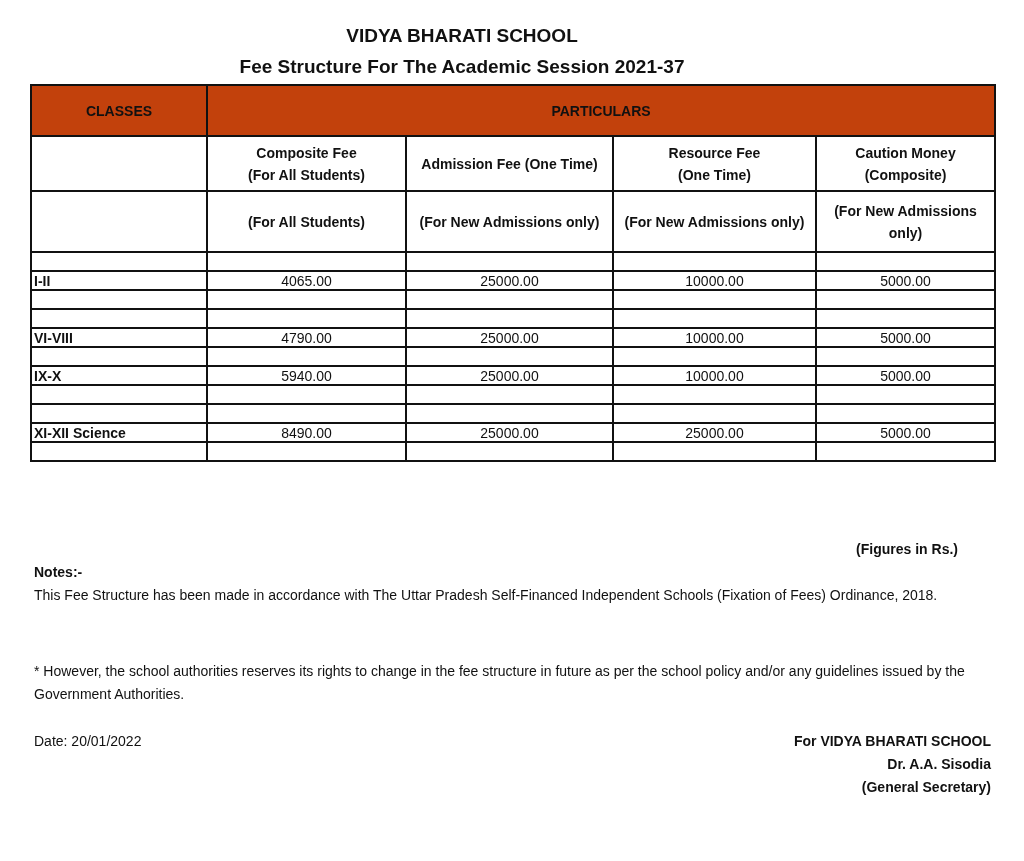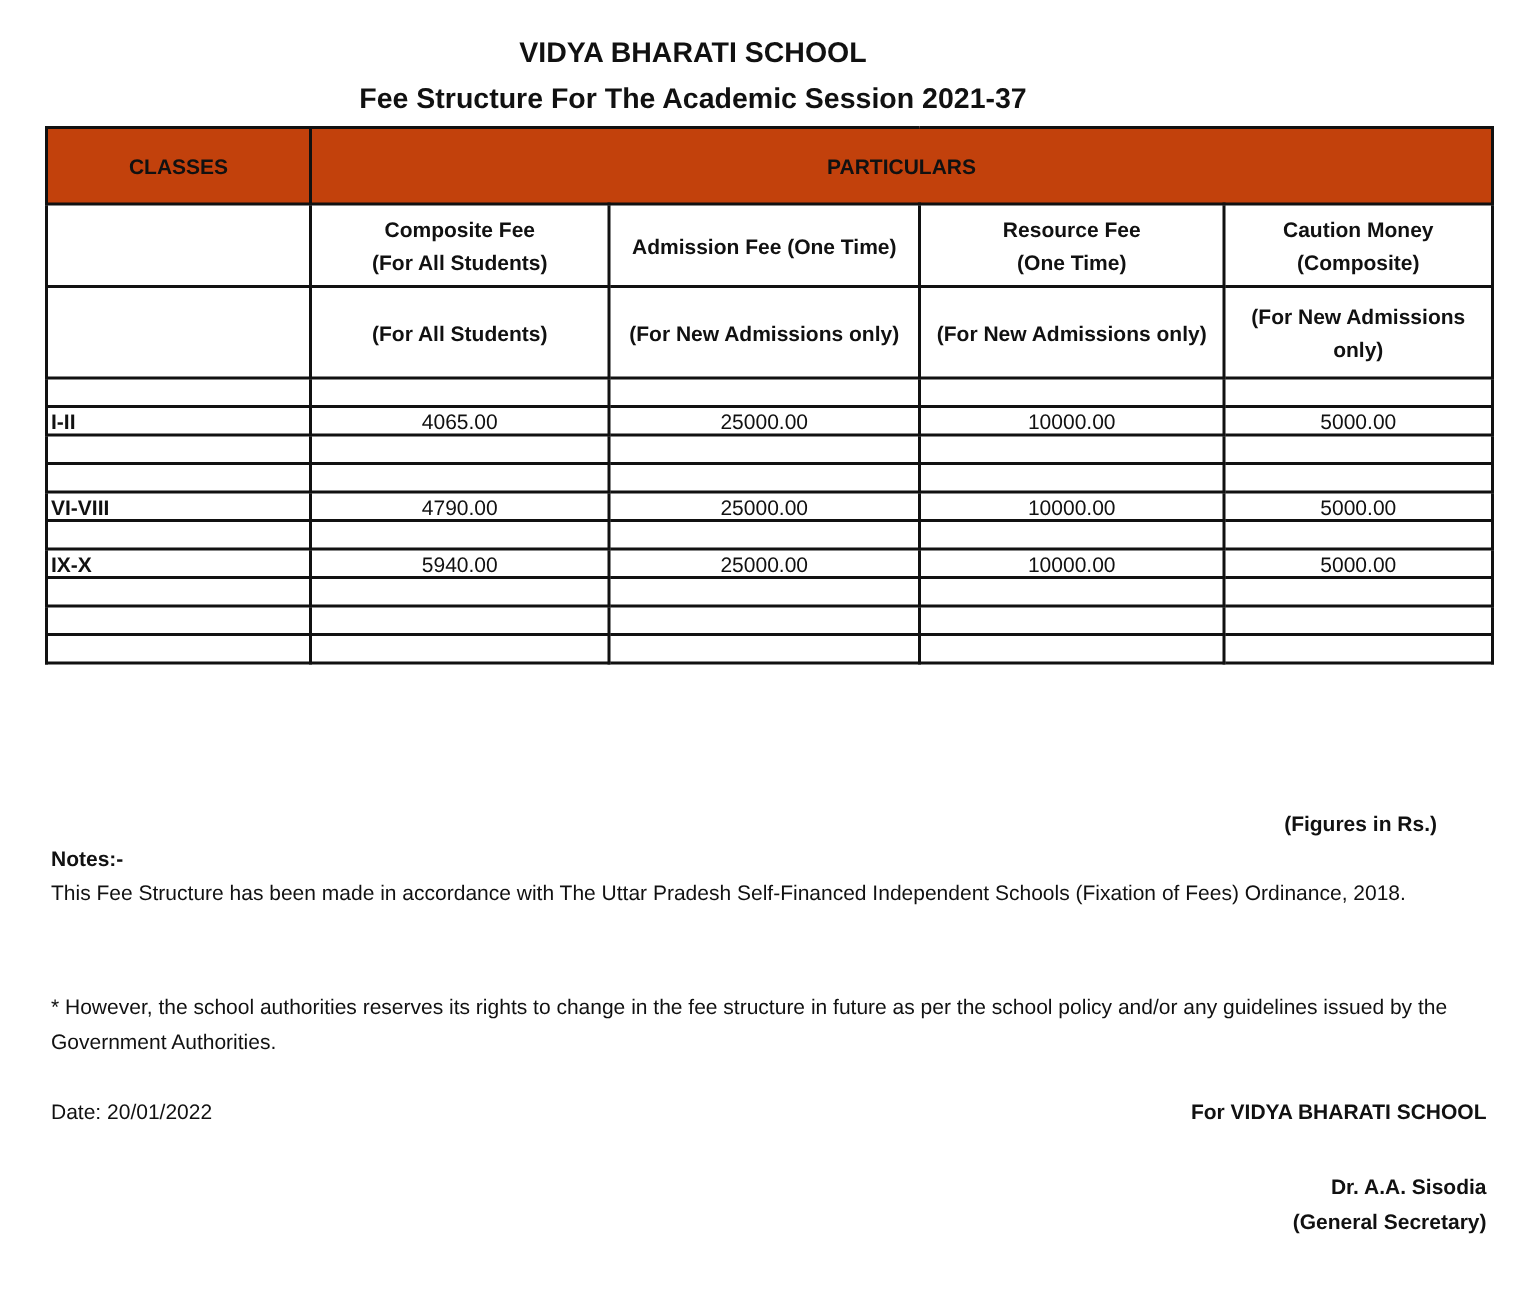--- a/index.html
+++ b/index.html
@@ -17,21 +17,21 @@
   tr.spacer td { height: 17px; }
   tr.data td { height: 17px; font-size: 14px; }
   tr.data td.cls { text-align: left; font-weight: bold; padding-left: 2px; }
   .figures { position: absolute; top: 541px; right: 66px; font-weight: bold; font-size: 14px; }
   .notes-h { position: absolute; top: 564px; left: 34px; font-weight: bold; font-size: 14px; }
   .note { position: absolute; left: 34px; width: 940px; font-size: 14px; line-height: 23px; }
   #n1 { top: 584px; }
   #n2 { top: 660px; }
   .date { position: absolute; top: 733px; left: 34px; font-size: 14px; }
   .for { position: absolute; top: 733px; right: 33px; font-weight: bold; font-size: 14px; }
-  .sign { position: absolute; top: 780px; right: 33px; font-weight: bold; font-size: 14px; text-align: right; line-height: 23px; }
+  .sign { position: absolute; top: 753px; right: 33px; font-weight: bold; font-size: 14px; text-align: right; line-height: 23px; }
 </style>
 </head>
 <body>
 
 <div class="title" id="t1">VIDYA BHARATI SCHOOL</div>
 <div class="title" id="t2">Fee Structure For The Academic Session 2021-37</div>
 
 <table class="fees">
   <colgroup>
       <col class="c0">
@@ -115,20 +115,27 @@
         <td></td>
         <td></td>
       </tr>
       <tr class="spacer">
         <td></td>
         <td></td>
         <td></td>
         <td></td>
         <td></td>
       </tr>
+      <tr class="data">
+        <td class="cls">XI-XII Science</td>
+        <td>8490.00</td>
+        <td>25000.00</td>
+        <td>25000.00</td>
+        <td>5000.00</td>
+      </tr>
       <tr class="spacer">
         <td></td>
         <td></td>
         <td></td>
         <td></td>
         <td></td>
       </tr>
     </tbody>
 </table>
 

